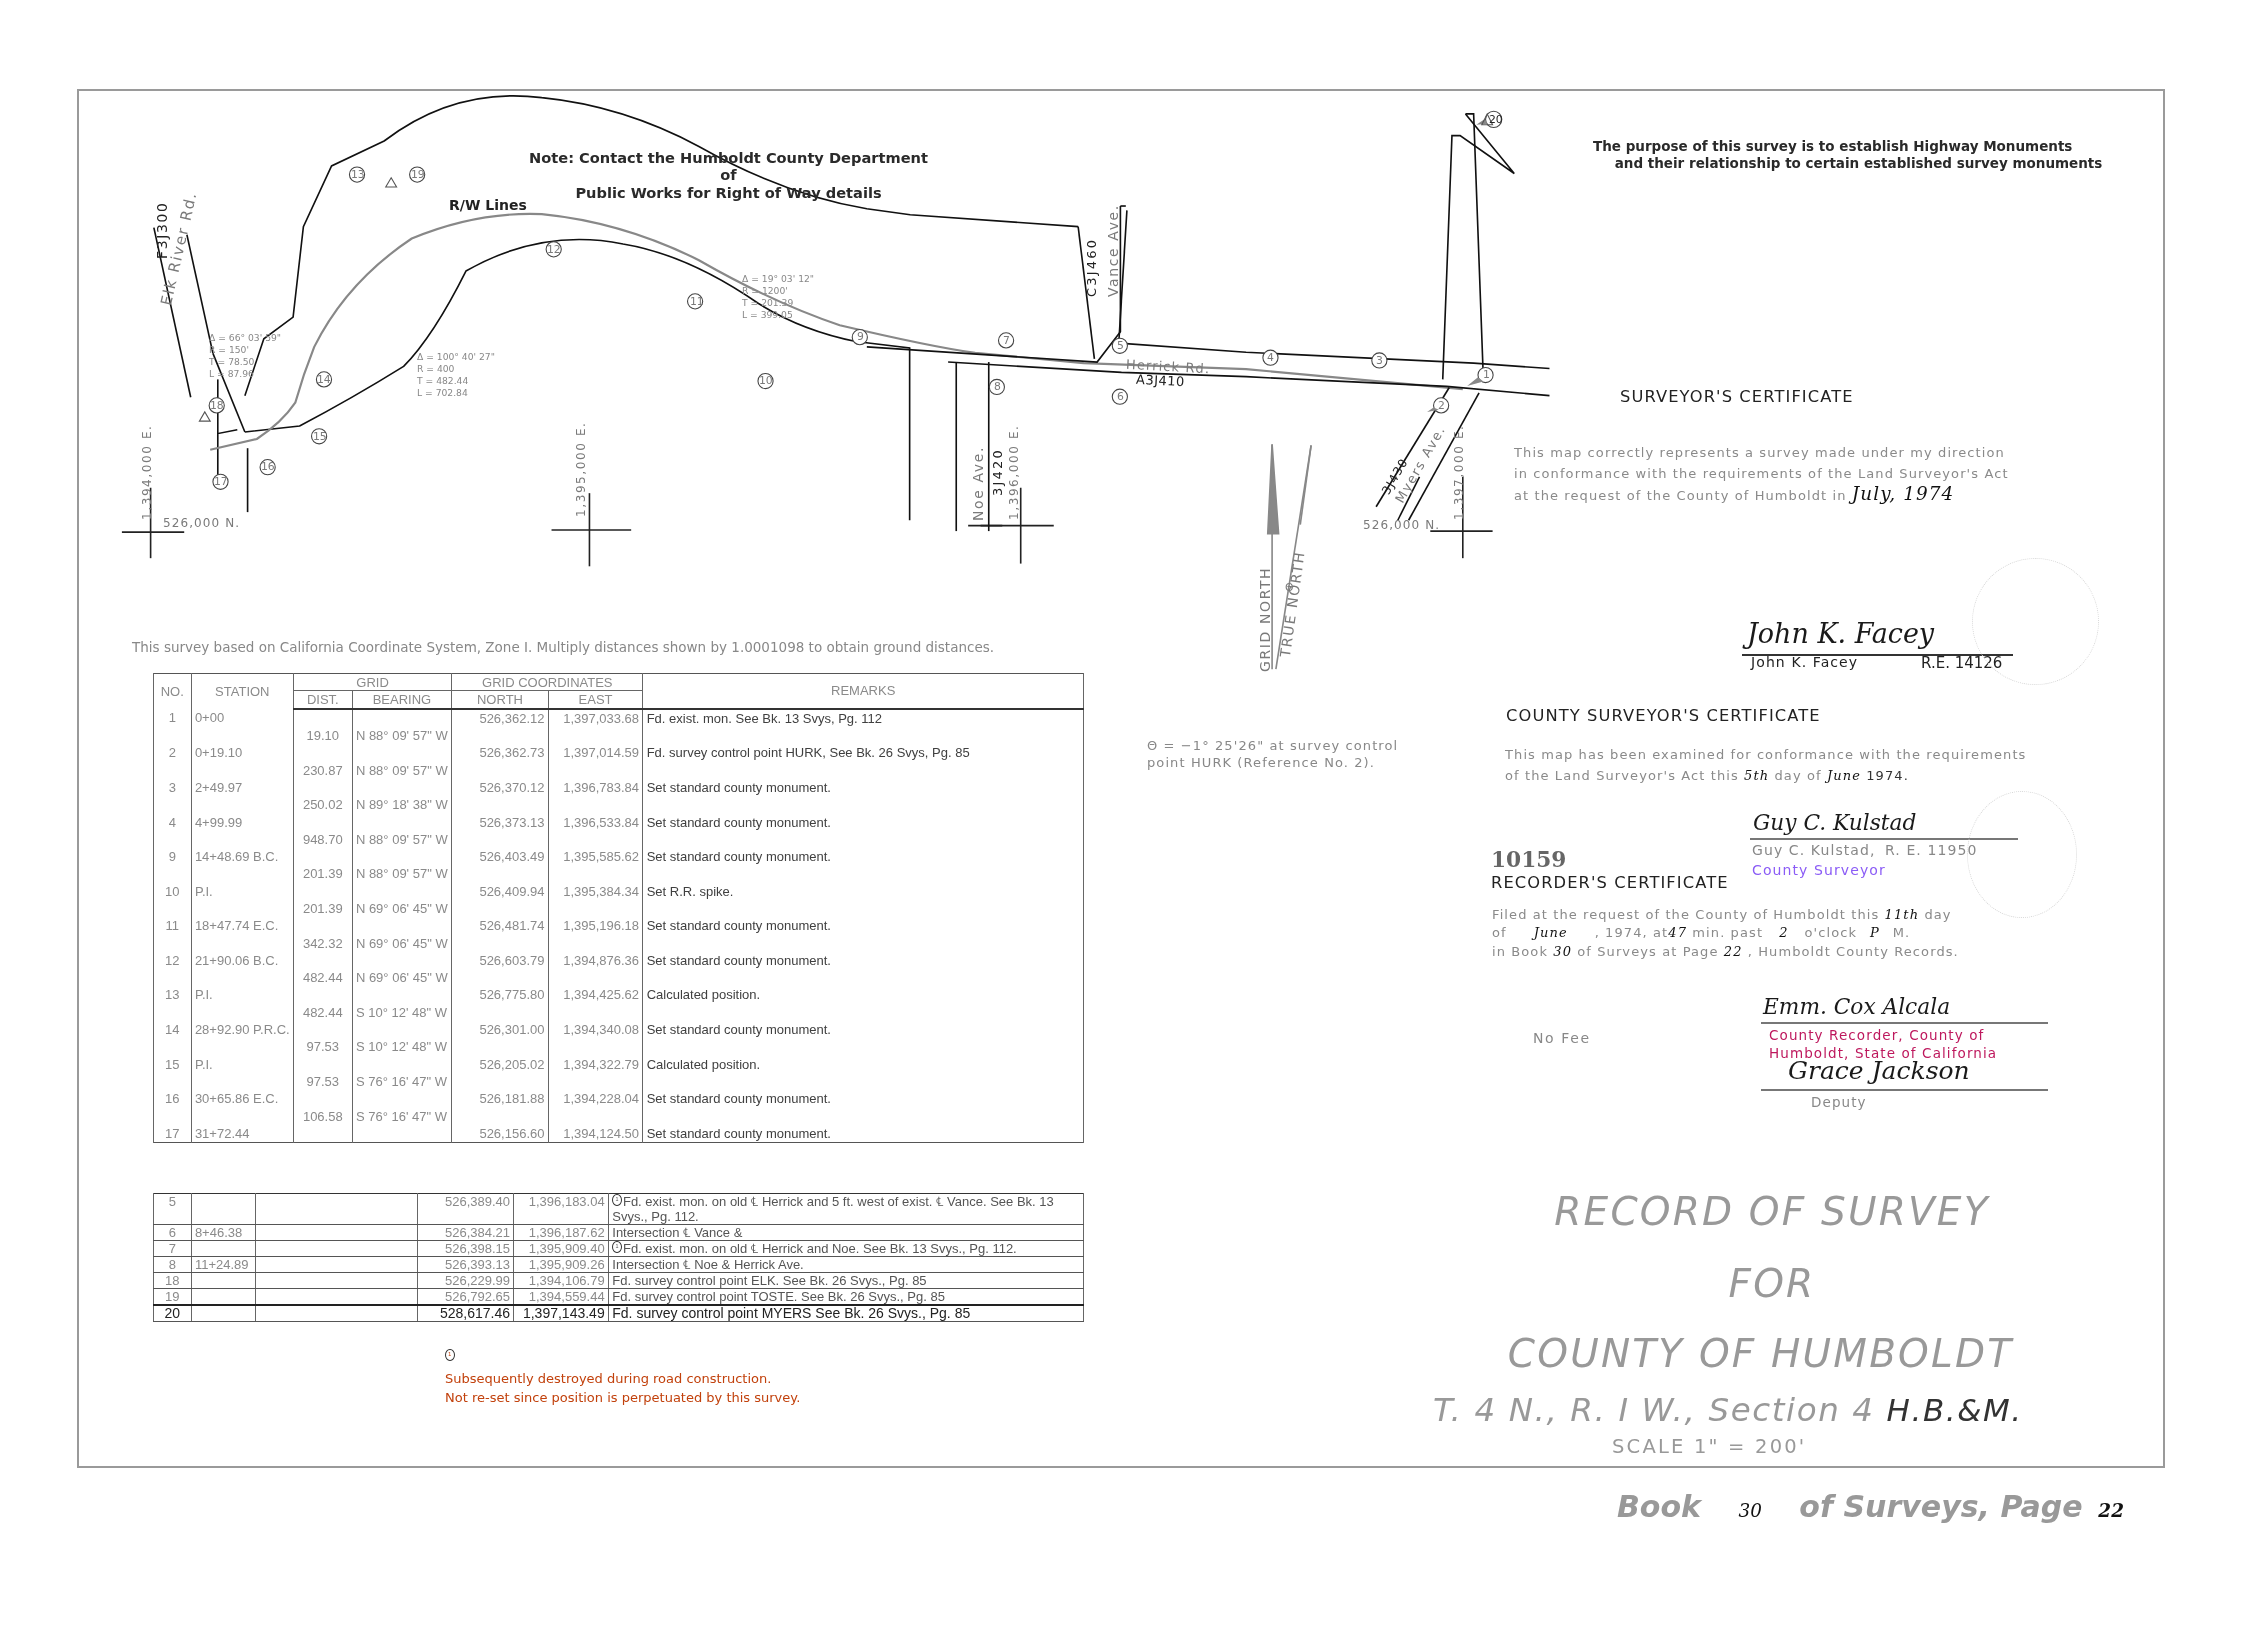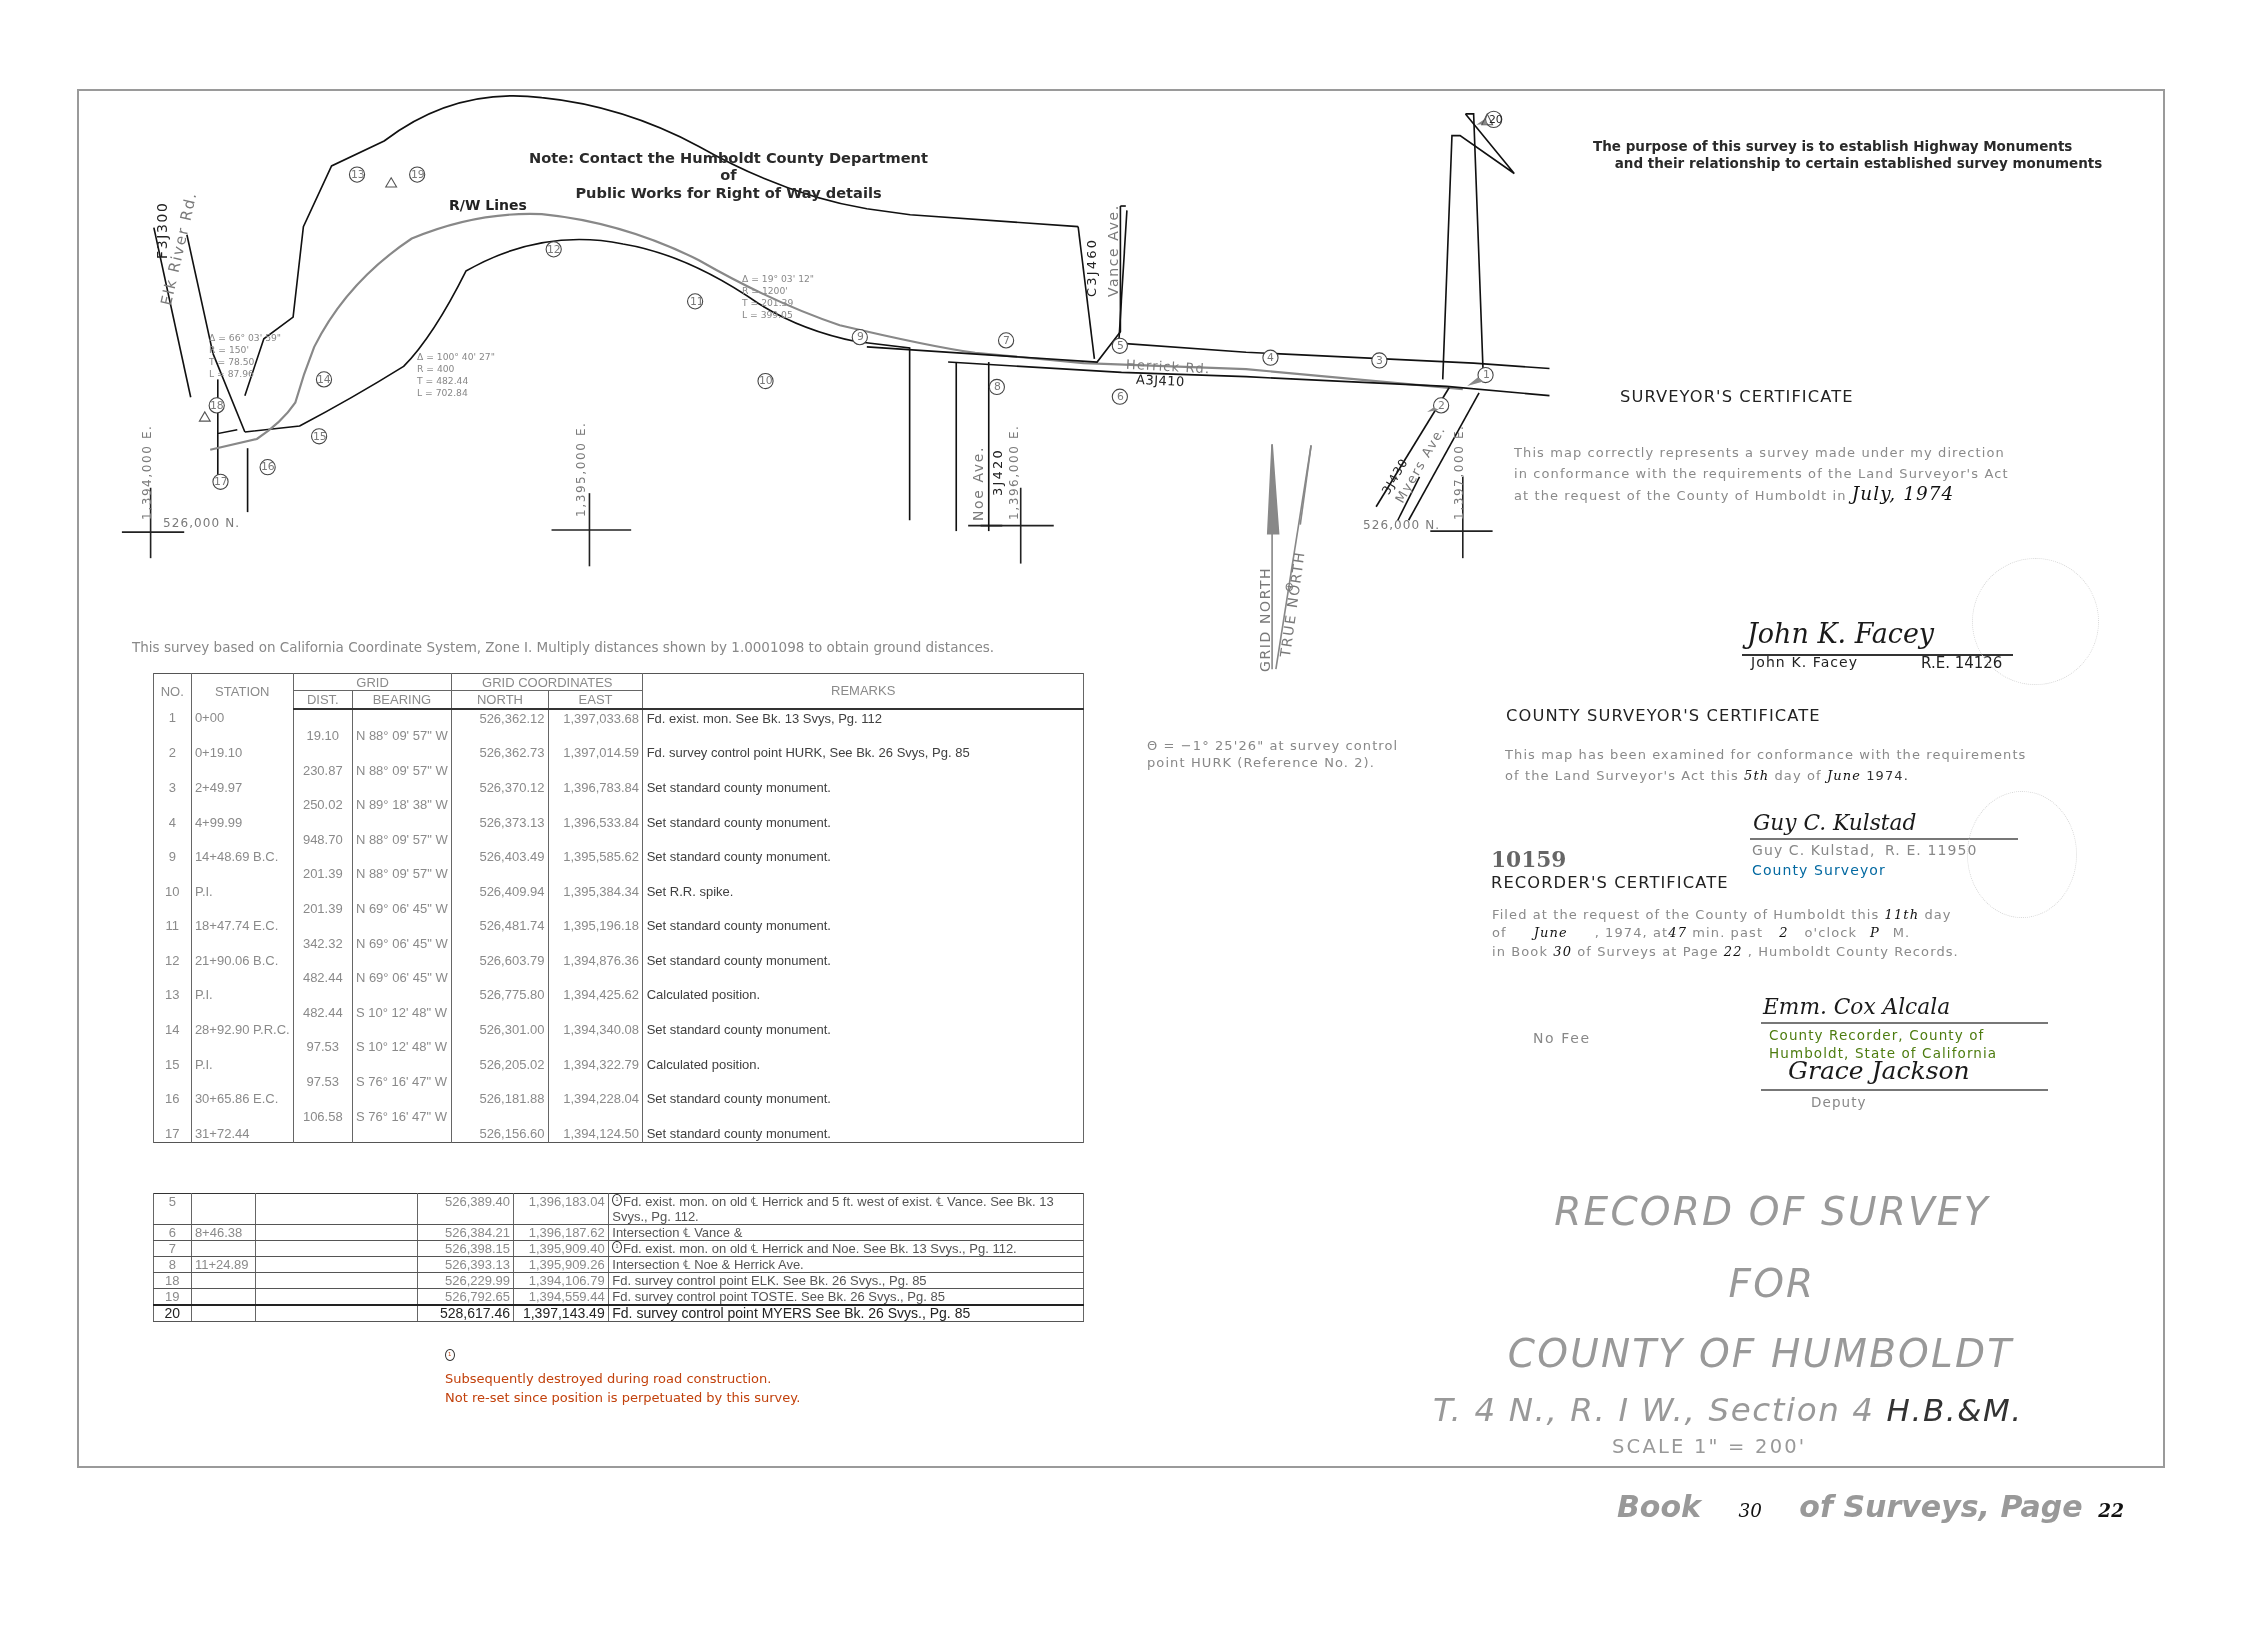--- a/index.html
+++ b/index.html
@@ -557,21 +557,21 @@
     <span class="hand">5th</span>
     <span>day of</span>
     <span class="hand">June</span>
     <span style="color:#333;">1974.</span>
   </div>
 </div>
 <div class="abs sig" style="left:1753px;top:810px;font-size:21.7px;">Guy C. Kulstad</div>
 <div class="sigline" style="left:1750px;top:838px;width:268px;"></div>
 <div class="abs" style="left:1752px;top:842px;font-size:14px;letter-spacing:1.1px;color:#888;">Guy C. Kulstad,</div>
 <div class="abs" style="left:1885px;top:842px;font-size:14px;letter-spacing:1.1px;color:#888;">R. E. 11950</div>
-<div class="abs" style="left:1752px;top:862px;font-size:14px;letter-spacing:1.1px;color:#0369a1;">County Surveyor</div>
+<div class="abs" style="left:1752px;top:862px;font-size:14px;letter-spacing:1.1px;color:#8b5cf6;">County Surveyor</div>
 <div class="stamp" style="left:1967px;top:791px;width:108px;height:125px;"></div>
 
 <div class="abs" style="left:1491px;top:847px;font-size:21.7px;font-family:'DejaVu Serif',serif;font-weight:bold;color:#666;">10159</div>
 <div class="abs cert-title" style="left:1491px;top:873px;">RECORDER'S CERTIFICATE</div>
 <div class="abs cert-body" style="left:1492px;top:906px;width:596px;line-height:18.4px;">
   <div>
     <span>Filed at the request of the County of Humboldt this</span>
     <span class="hand">11th</span>
     <span>day</span>
   </div>
@@ -589,21 +589,21 @@
     <span>in Book</span>
     <span class="hand">30</span>
     <span>of Surveys at Page</span>
     <span class="hand">22</span>
     <span>, Humboldt County Records.</span>
   </div>
 </div>
 <div class="abs" style="left:1533px;top:1030px;font-size:14px;letter-spacing:1.6px;color:#888;">No Fee</div>
 <div class="abs sig" style="left:1763px;top:994px;font-size:21.7px;">Emm. Cox Alcala</div>
 <div class="sigline" style="left:1761px;top:1022px;width:287px;"></div>
-<div class="abs" style="left:1769px;top:1026px;font-size:13.5px;line-height:18.4px;letter-spacing:1.1px;color:#4d7c0f;">
+<div class="abs" style="left:1769px;top:1026px;font-size:13.5px;line-height:18.4px;letter-spacing:1.1px;color:#be185d;">
   <div>County Recorder, County of</div>
   <div>Humboldt, State of California</div>
 </div>
 <div class="abs sig" style="left:1788px;top:1056px;font-size:25px;">Grace Jackson</div>
 <div class="sigline" style="left:1761px;top:1089px;width:287px;"></div>
 <div class="abs" style="left:1811px;top:1094px;font-size:13.5px;letter-spacing:1.1px;color:#888;">Deputy</div>
 
 <div class="title-big" style="left:1463px;top:1189px;width:618px;font-size:39px;">RECORD OF SURVEY</div>
 <div class="title-big" style="left:1463px;top:1261px;width:618px;font-size:39px;">FOR</div>
 <div class="title-big" style="left:1441px;top:1331px;width:639px;font-size:39px;">COUNTY OF HUMBOLDT</div>

